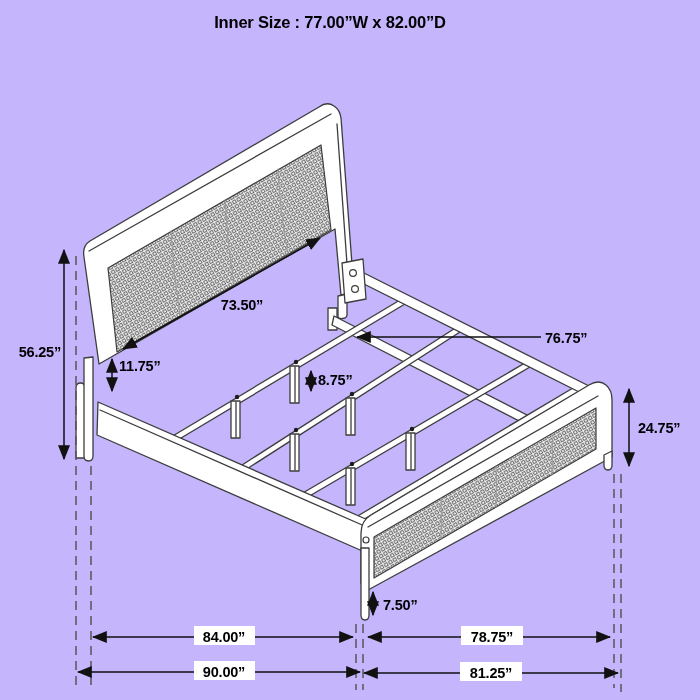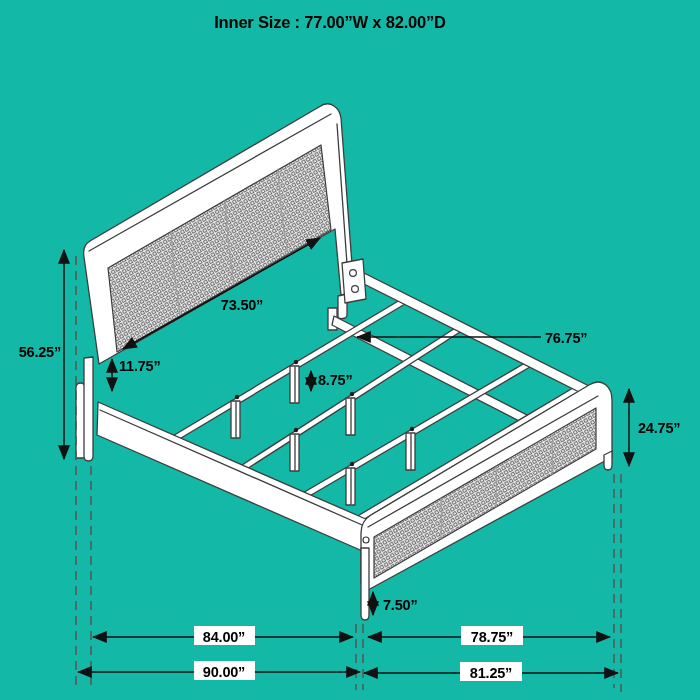--- a/index.html
+++ b/index.html
@@ -1,17 +1,17 @@
 <!DOCTYPE html>
 <html><head>
 <meta charset="utf-8">
 <style>
   html,body{margin:0;padding:0;background:#fff;}
   body{width:700px;height:700px;overflow:hidden;font-family:"Liberation Sans",sans-serif;}
-  #stage{width:700px;height:700px;position:relative;background:#14b8a6;}
+  #stage{width:700px;height:700px;position:relative;background:#c4b5fd;}
   svg{display:block;}
   .struct{stroke:#3d3d3d;stroke-width:1.3;fill:none;stroke-linejoin:round;stroke-linecap:round;}
   .wfill{fill:#ffffff;}
   .mesh{fill:url(#cane);stroke:#3d3d3d;stroke-width:1.2;}
   .seam{stroke:#9a9a9a;stroke-width:1;fill:none;}
   .dim{stroke:#111;stroke-width:1.5;fill:none;}
   .dash{stroke:#555;stroke-width:1.5;fill:none;stroke-dasharray:9 6;}
   .dimtext{font-family:"Liberation Sans",sans-serif;font-weight:bold;font-size:14.5px;fill:#000;letter-spacing:-0.2px;}
   .titletext{font-family:"Liberation Sans",sans-serif;font-weight:bold;font-size:16.5px;fill:#000;letter-spacing:-0.2px;}
   .labelbg{fill:#fff;stroke:none;}

